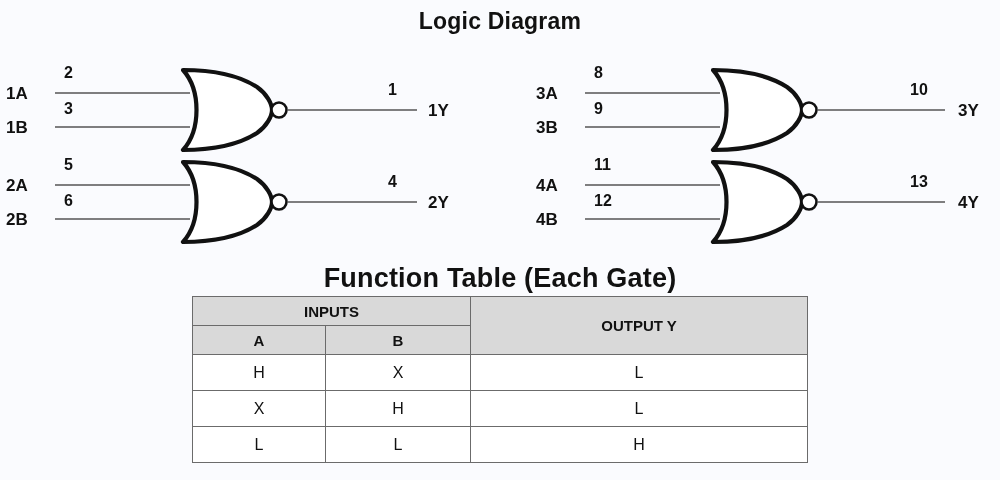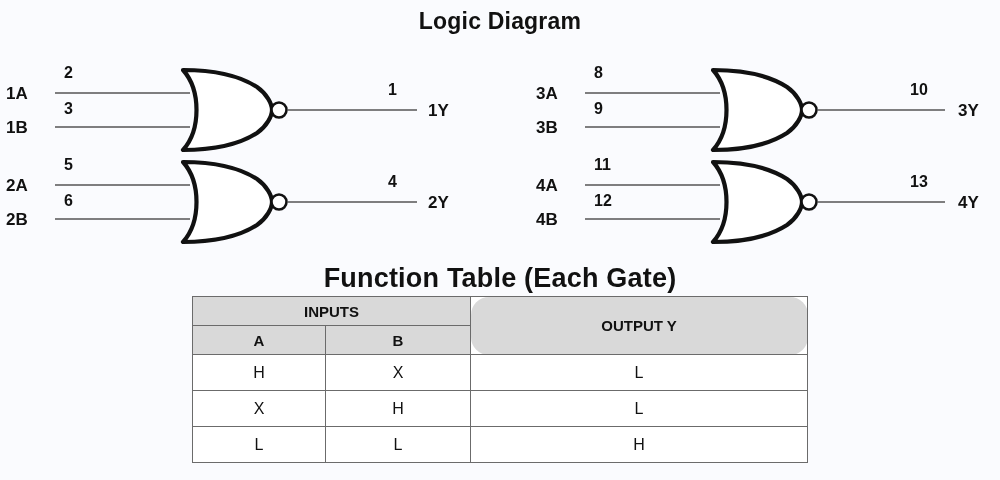--- a/index.html
+++ b/index.html
@@ -96,21 +96,21 @@
     color: #111111;
     font-family: "Liberation Sans", sans-serif;
   }
   #function-table thead th {
     background: #d9d9d9;
     font-weight: bold;
     font-size: 15px;
   }
   #function-table thead th.h-inputs { height: 26px; }
   #function-table thead th.h-sub    { height: 26px; }
-  #function-table thead th.h-output { font-size: 15px; border-radius: 18px; }
+  #function-table thead th.h-output { font-size: 15px; }
   #function-table tbody td {
     background: #ffffff;
     height: 33px;
     font-size: 16px;
     font-weight: normal;
   }
   .col-a { width: 133px; }
   .col-b { width: 145px; }
   .col-y { width: 337px; }
 </style>

